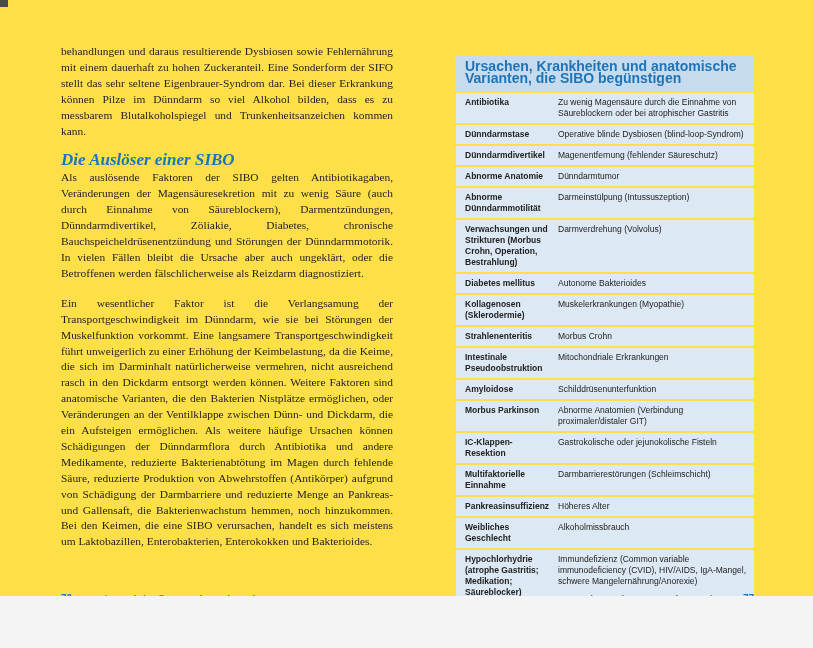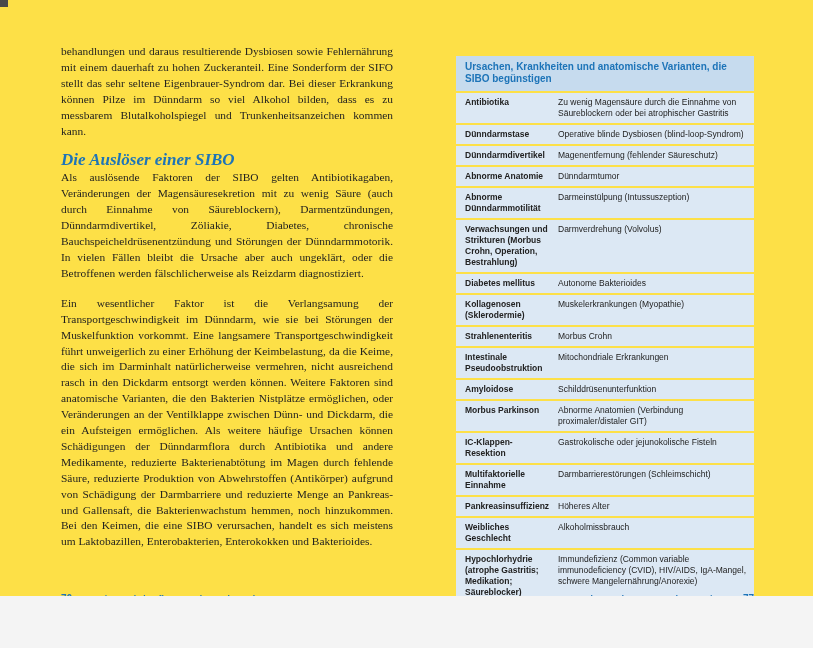--- a/index.html
+++ b/index.html
@@ -49,21 +49,21 @@
     position:absolute;
     left:456px; top:56px; width:298px;
     font-size:8.5px;
     line-height:11px;
     color:#222222;
   }
   .table-header {
     background:#c6dbee;
     color:#1d74b8;
     font-weight:bold;
-    font-size:10px;
+    font-size:14px;
     line-height:11.8px;
     padding:5px 9px 6px 9px;
     margin-bottom:2px;
   }
   .trow {
     display:flex;
     background:#dce8f4;
     margin-bottom:2px;
   }
   .tcell { padding:4px 0; }

